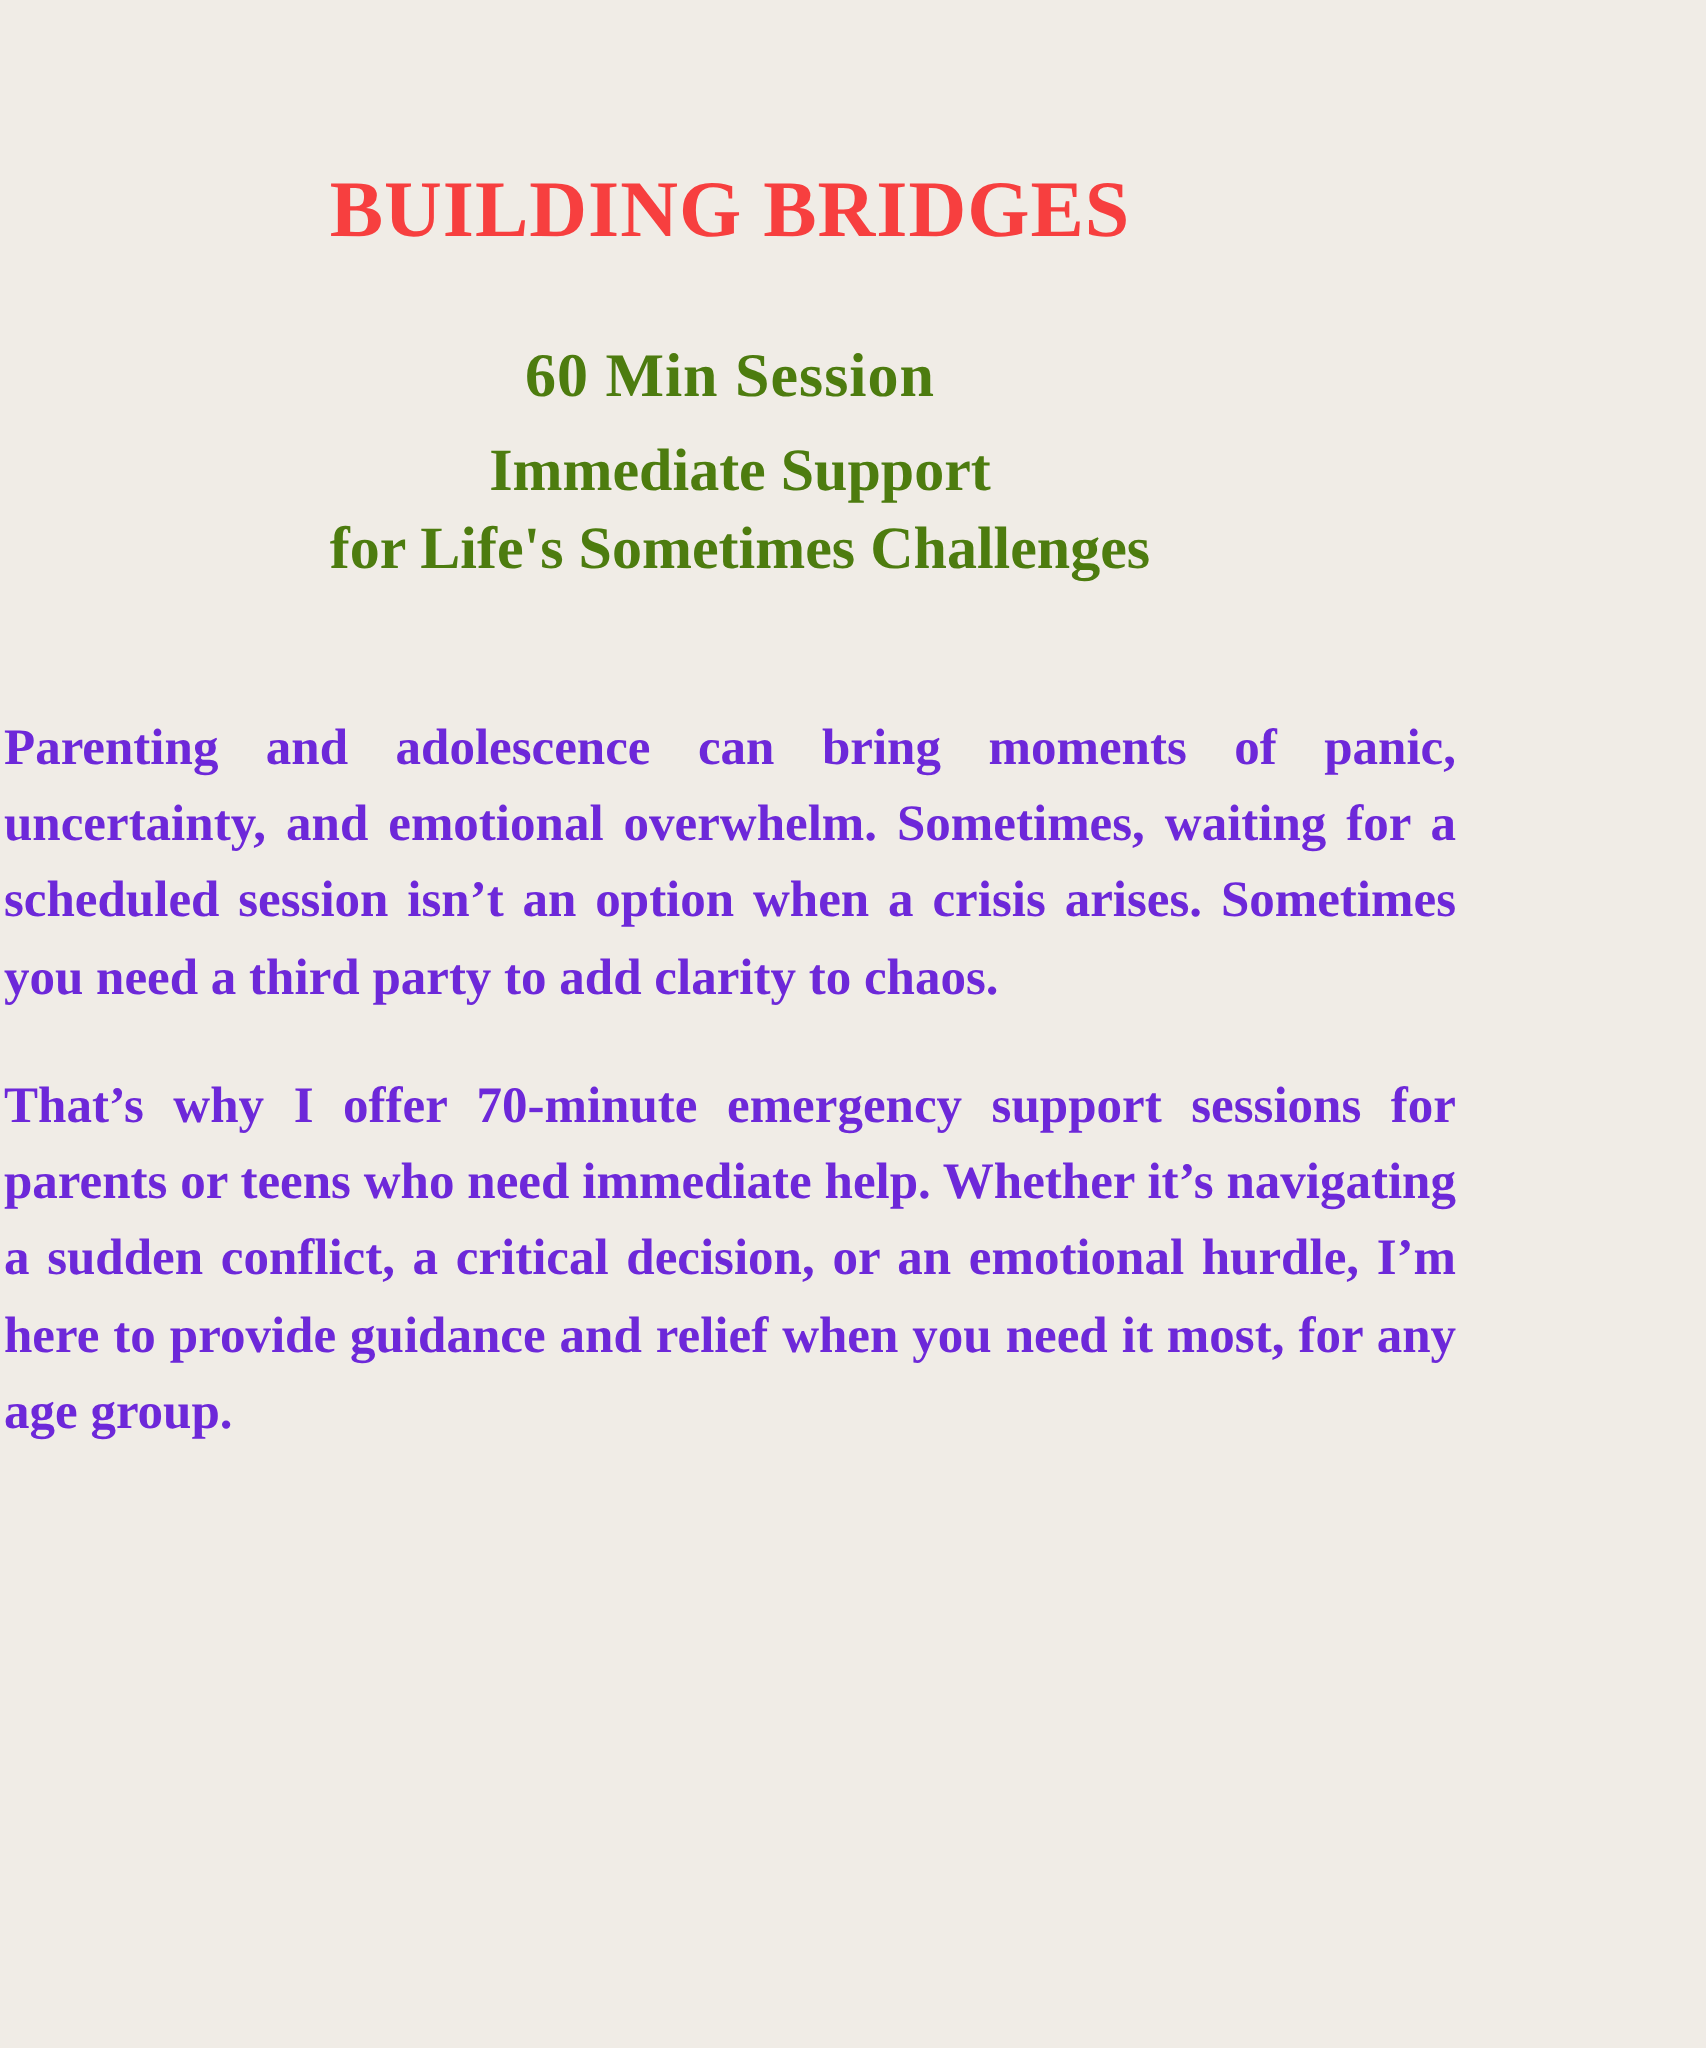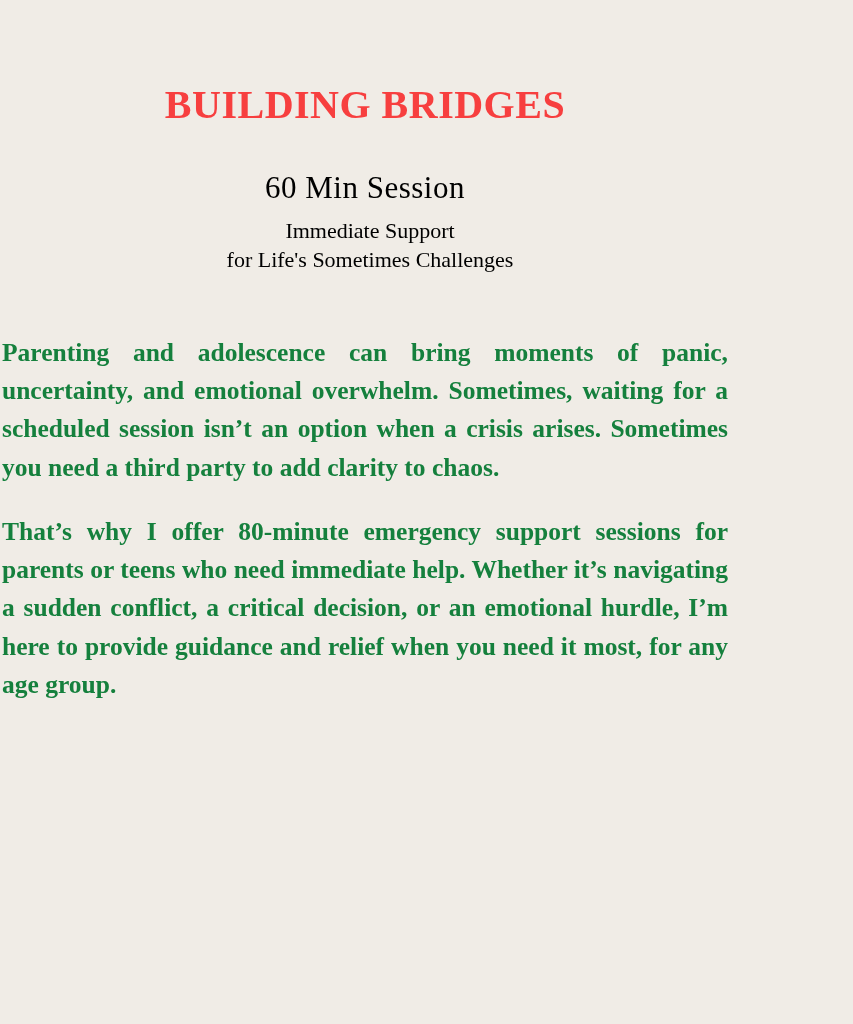--- a/index.html
+++ b/index.html
@@ -28,45 +28,45 @@
     color: #f73f3f;
     font-weight: bold;
     font-size: 40px;
     letter-spacing: 0.5px;
     margin: 0;
     padding-top: 58px;
     line-height: 1.1;
   }
   .subtitle-block {
     text-align: center;
-    color: #000000;
-    font-weight: normal;
+    color: #4d7c0f;
+    font-weight: bold;
     margin-top: 42px;
   }
   .sub-main {
     font-size: 31px;
     line-height: 1.25;
     letter-spacing: 0.5px;
   }
   .sub-line {
-    font-size: 22px;
+    font-size: 30px;
     line-height: 1.32;
     margin-top: 8px;
     padding-left: 10px;
   }
   .sub-line.second {
     margin-top: 0;
   }
   .body-copy {
     margin-top: 60px;
     padding: 0 2px 0 2px;
     font-size: 25.5px;
     line-height: 1.5;
     text-align: justify;
-    color: #15803d;
+    color: #6d28d9;
     font-weight: 600;
   }
   .body-copy p {
     margin: 0 0 26px 0;
     text-align: justify;
     text-justify: inter-word;
   }
   .body-copy p:last-child {
     margin-bottom: 0;
   }
@@ -82,16 +82,16 @@
   <h1 class="title">BUILDING BRIDGES</h1>
 
   <div class="subtitle-block">
     <div class="sub-main">60 Min  Session</div>
     <div class="sub-line">Immediate Support</div>
     <div class="sub-line second">for Life's Sometimes Challenges</div>
   </div>
 
   <div class="body-copy">
     <p>Parenting and adolescence can bring moments of panic, uncertainty, and emotional overwhelm. Sometimes, waiting for a scheduled session isn’t an option when a crisis arises.  Sometimes you need a third party to add clarity to chaos.</p>
-    <p>That’s why I offer 80-minute emergency support sessions for parents or teens who need immediate help. Whether it’s navigating a sudden conflict, a critical decision, or an emotional hurdle, I’m here to provide guidance and relief when you need it most, for any age group.</p>
+    <p>That’s why I offer 70-minute emergency support sessions for parents or teens who need immediate help. Whether it’s navigating a sudden conflict, a critical decision, or an emotional hurdle, I’m here to provide guidance and relief when you need it most, for any age group.</p>
   </div>
 
 </div>
 
 </body></html>

